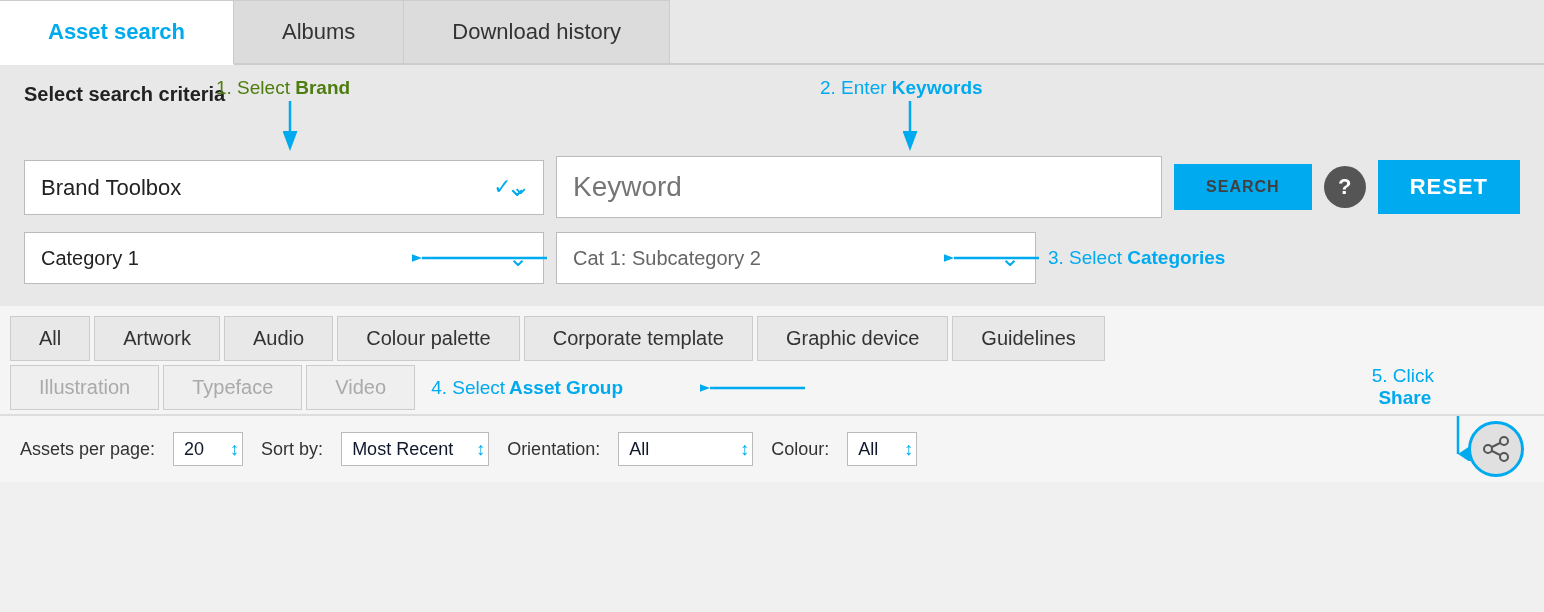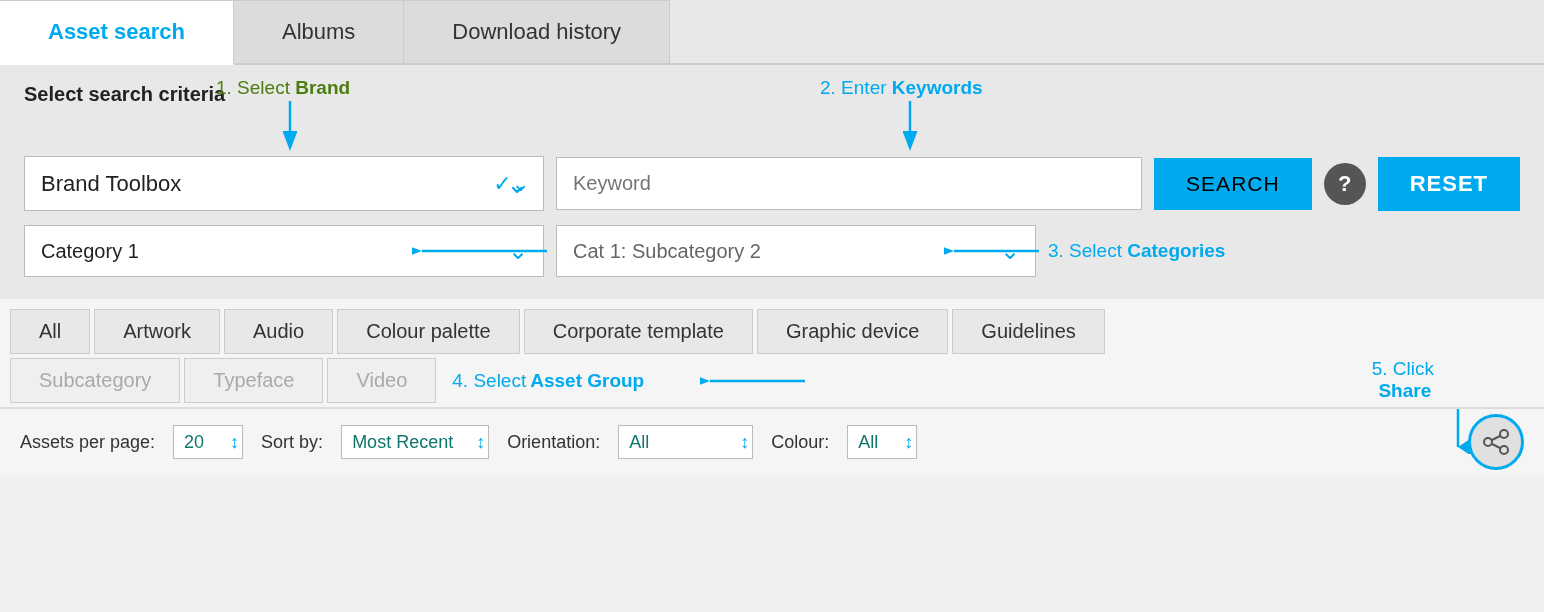--- a/index.html
+++ b/index.html
@@ -69,30 +69,30 @@
       right: 14px;
       top: 50%;
       transform: translateY(-50%);
       font-size: 22px;
       color: #00aaee;
       pointer-events: none;
     }
     .keyword-input {
       flex: 1;
       padding: 14px 16px;
-      font-size: 20px;
+      font-size: 28px;
       border: 1px solid #bbb;
       background: #fff;
       color: #666;
     }
     .btn-search {
       background: #00aaee;
-      color: #000000;
-      font-size: 21px;
-      font-weight: 400;
+      color: #404040;
+      font-size: 16px;
+      font-weight: 700;
       padding: 14px 32px;
       border: none;
       cursor: pointer;
       letter-spacing: 1px;
     }
     .btn-help {
       width: 42px;
       height: 42px;
       border-radius: 50%;
       background: #555;
@@ -198,21 +198,21 @@
       display: inline-flex;
       align-items: center;
     }
     .bottom-select {
       padding: 6px 34px 6px 10px;
       font-size: 18px;
       border: 1px solid #bbb;
       background: #fff;
       appearance: none;
       cursor: pointer;
-      color: #0f766e;
+      color: #0f172a;
       min-width: 70px;
     }
     .bottom-select-arrow {
       position: absolute;
       right: 4px;
       pointer-events: none;
       display: flex;
       flex-direction: column;
       gap: 1px;
       color: #00aaee;
@@ -336,21 +336,21 @@
   <div class="asset-tabs-row">
     <div class="asset-tab">All</div>
     <div class="asset-tab">Artwork</div>
     <div class="asset-tab">Audio</div>
     <div class="asset-tab">Colour palette</div>
     <div class="asset-tab">Corporate template</div>
     <div class="asset-tab">Graphic device</div>
     <div class="asset-tab">Guidelines</div>
   </div>
   <div class="asset-tabs-row" style="position:relative;">
-    <div class="asset-tab disabled">Subcategory</div>
+    <div class="asset-tab disabled">Illustration</div>
     <div class="asset-tab disabled">Typeface</div>
     <div class="asset-tab disabled">Video</div>
 
     <svg style="position:absolute; left:690px; top:50%; transform:translateY(-50%); pointer-events:none;" width="110" height="30">
       <defs>
           <marker id="arrowleft3" markerWidth="8" markerHeight="6" refX="0" refY="3" orient="auto">
             <polygon points="8 0, 0 3, 8 6" fill="#00aaee"></polygon>
           </marker>
         </defs>
       <path d="M105,15 L10,15" stroke="#00aaee" stroke-width="2.5" fill="none" marker-end="url(#arrowleft3)"></path>

